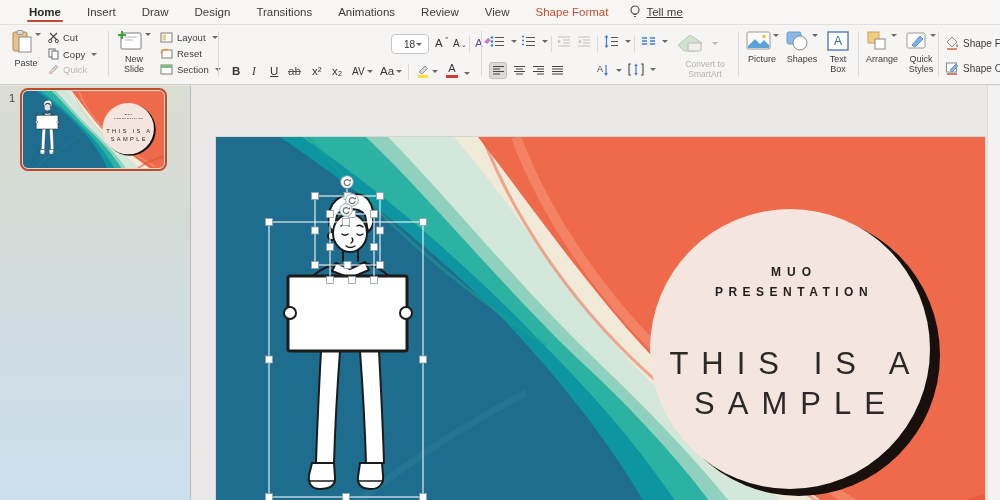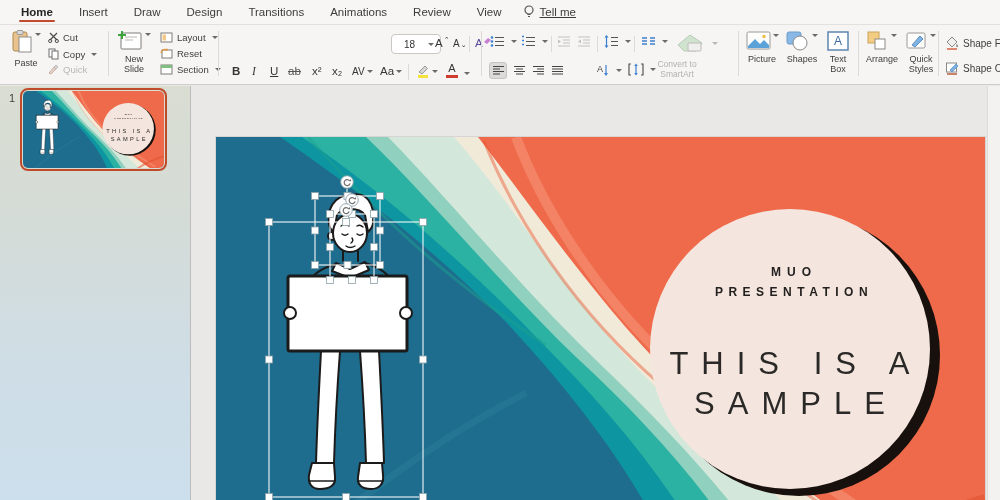--- a/index.html
+++ b/index.html
@@ -1,21 +1,21 @@
 <!DOCTYPE html>
 <html><head>
 <meta charset="utf-8">
 <style>
   * { margin:0; padding:0; box-sizing:border-box; }
   html,body { width:1000px; height:500px; overflow:hidden; font-family:"Liberation Sans",sans-serif; background:#e9e8e6; }
   #app { position:relative; width:1000px; height:500px; }
 
   
   #menubar { position:absolute; top:0; left:0; right:0; height:25px; background:#f7f6f4;
-             display:flex; align-items:center; padding-left:8px; border-bottom:1px solid #e3e1de; }
+             display:flex; align-items:center; padding-left:16px; border-bottom:1px solid #e3e1de; }
   .tab { padding:0 13px; font-size:11.5px; color:#3d3c3a; height:100%; display:flex; align-items:center; position:relative; white-space:nowrap; cursor:default; }
   .tab.active { font-weight:bold; color:#262626; }
   .tab.active::after { content:""; position:absolute; left:11px; right:11px; bottom:2px; height:2px; background:#c24b2e; border-radius:1px; }
   .tab.accent { color:#c0512f; }
   .tellme { display:flex; align-items:center; gap:5px; margin-left:8px; font-size:11.5px; color:#3d3c3a;text-decoration:underline; }
 
   
   #ribbon { position:absolute; top:25px; left:0; right:0; height:60px; background:#f6f5f3; border-bottom:1px solid #cfcdca; }
   .vsep { position:absolute; top:6px; bottom:8px; width:1px; background:#dcdad7; }
   .minisep { width:1px; height:16px; background:#dcdad7; display:inline-block; }
@@ -111,20 +111,21 @@
 
   <div id="menubar">
     <div class="tab active">Home</div>
     <div class="tab">Insert</div>
     <div class="tab">Draw</div>
     <div class="tab">Design</div>
     <div class="tab">Transitions</div>
     <div class="tab">Animations</div>
     <div class="tab">Review</div>
     <div class="tab">View</div>
+    <div class="tab accent">Shape Format</div>
     <div class="tellme">
       <svg class="icsvg" width="12" height="14" viewBox="0 0 12 14">
         <circle cx="6" cy="5" r="4" fill="none" stroke="#555" stroke-width="1.2"></circle>
         <path d="M4.5 9.5h3M5 11.5h2" stroke="#555" stroke-width="1.2"></path>
       </svg>
       <span>Tell me</span>
     </div>
   </div>
 
   <div id="ribbon">
@@ -195,21 +196,21 @@
     <div class="smallrow" style="left:160px;top:39px;">
       <svg class="icsvg" width="13" height="11" viewBox="0 0 13 11">
         <rect x="1" y="1" width="11" height="9" fill="#fff" stroke="#7f7d7b"></rect>
         <rect x="1" y="1" width="11" height="3" fill="#7fbf7f"></rect>
       </svg>
       <span>Section</span>
       <span class="caret"></span>
     </div>
     <div class="vsep" style="left:218px"></div>
 
-    <div class="combo" style="left:391px;top:9px;width:50px;padding-left:12px;">
+    <div class="combo" style="left:391px;top:9px;width:38px;padding-left:12px;">
       <span>18</span>
       <span class="caret"></span>
     </div>
     <div class="fmt" style="left:435px;top:10px;">
       <span>A</span>
         <span style="font-size:7px;margin:-6px 0 0 1px;">⌃</span>
     </div>
     <div class="fmt" style="left:453px;top:10px;">
       <span style="font-size:10px">A</span>
         <span style="font-size:7px;margin:4px 0 0 1px;">⌄</span>
@@ -343,21 +344,21 @@
       <span class="caret"></span>
     </div>
     <div class="smallrow" style="left:628px;top:38px;">
       <svg class="icsvg" width="16" height="13" viewBox="0 0 16 13">
         <path d="M3 1H1v11h2M13 1h2v11h-2" stroke="#555" fill="none" stroke-width="1.2"></path>
         <path d="M8 2v9" stroke="#3c7fd0" stroke-width="1.2"></path>
           <path d="M8 0.5l1.8 2.4H6.2zM8 12.5l1.8-2.4H6.2z" fill="#3c7fd0"></path>
       </svg>
       <span class="caret"></span>
     </div>
-    <div class="glabel" style="left:644px;top:34px;width:66px;">Convert to SmartArt</div>
+    <div class="glabel" style="left:672px;top:34px;width:66px;">Convert to SmartArt</div>
     <div class="vsep" style="left:738px"></div>
 
     <div class="bigbtn" style="left:743px;top:6px;width:38px;">
       <span class="ic">
         <svg class="icsvg" width="25" height="19" viewBox="0 0 25 19">
           <rect x="1" y="1" width="23" height="17" rx="1.5" fill="#fdfdfc" stroke="#9a9896"></rect>
           <path d="M2 15l7-7 5 5 4-4 5 5v3H2z" fill="#5aa2d8"></path>
           <circle cx="18" cy="5.5" r="1.8" fill="#f0c04a"></circle>
         </svg>
         <span class="caret"></span>

